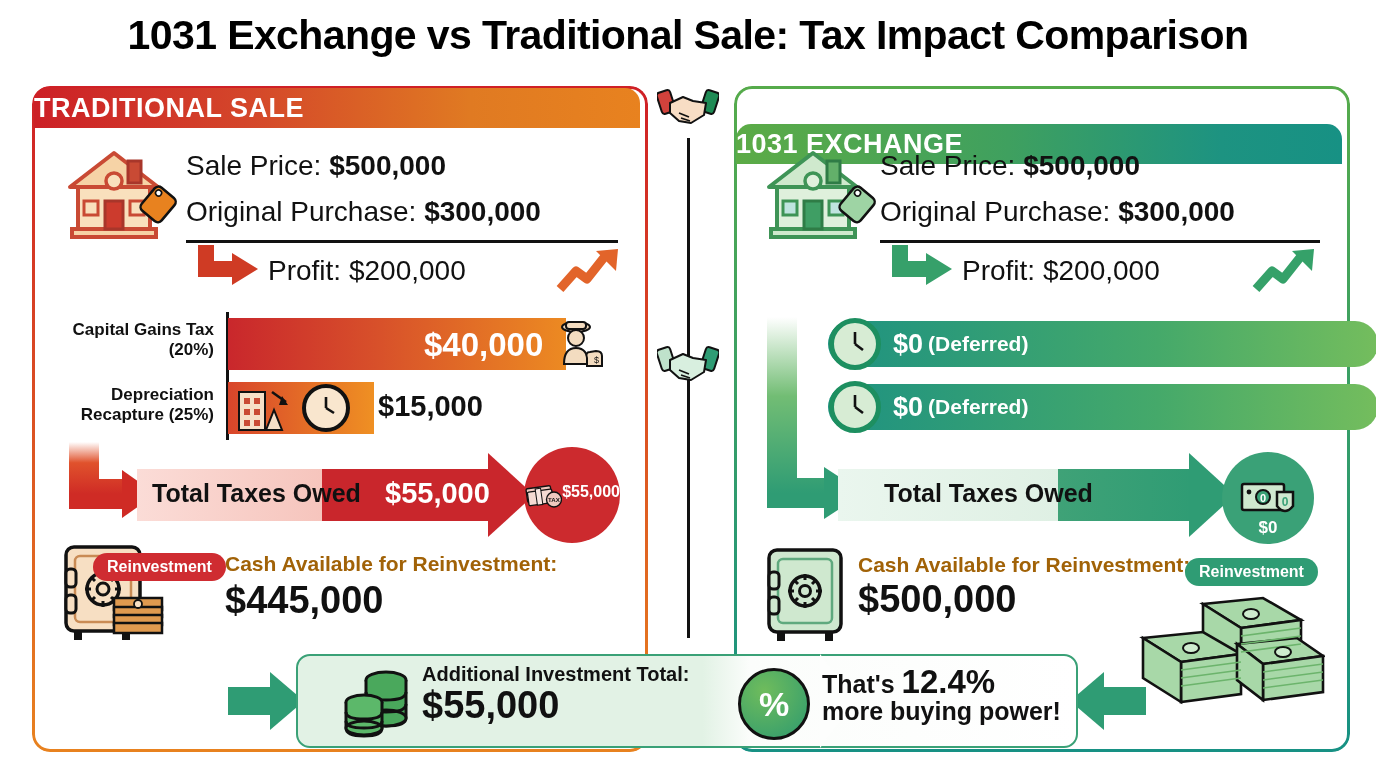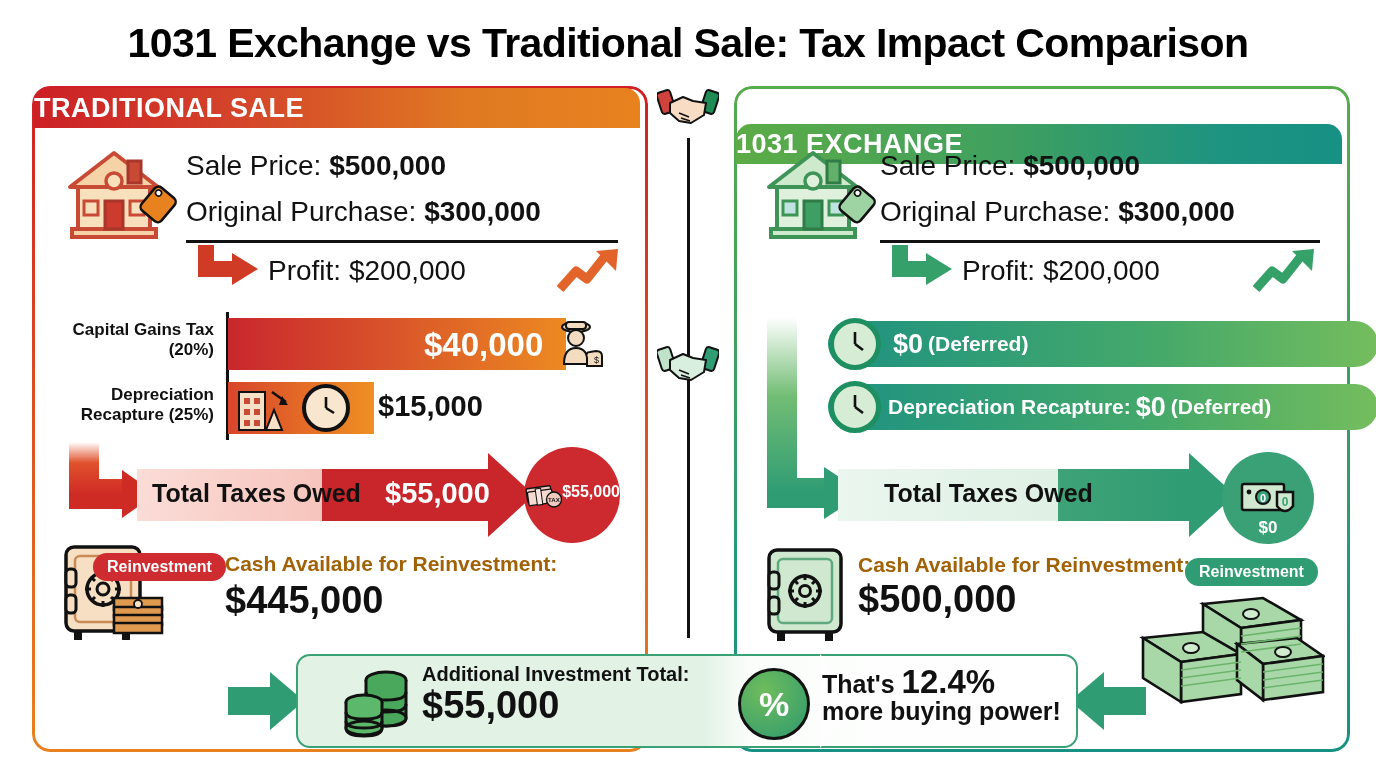--- a/index.html
+++ b/index.html
@@ -10,21 +10,20 @@
     color:#111111;
     position:relative;
   }
   
   #page-title{
     position:absolute;left:0;top:12px;width:1376px;
     text-align:center;
     font-size:41px;font-weight:bold;letter-spacing:-0.6px;
     color:#000;
     font-family:"Liberation Sans", sans-serif;
-    margin-top:8px;
   }
 
   
   .panel{position:absolute;border-radius:18px;background:#fff;box-sizing:border-box;}
   #panel-left{
     left:32px;top:86px;width:610px;height:660px;
     border:3px solid #d8472a;
     border-image:linear-gradient(180deg,#cf2026 0%,#d8532a 45%,#e8821f 100%) 1;
     border-radius:18px;
     box-shadow:0 0 0 0 rgba(0,0,0,0);
@@ -431,21 +430,20 @@
   <span class="pill-amount">$0</span>
   <span>(Deferred)</span>
 </div>
 <div class="clock-icon" id="clock-1">
   <svg width="42" height="42" viewBox="0 0 42 42">
     <line x1="21" y1="21" x2="21" y2="9" stroke="#111" stroke-width="2.6"></line>
     <line x1="21" y1="21" x2="29" y2="27" stroke="#111" stroke-width="2.6"></line>
   </svg>
 </div>
 <div class="green-pill" id="pill-dep">
-  <span>Depreciation Recapture:</span>
   <span class="pill-amount">$0</span>
   <span>(Deferred)</span>
 </div>
 <div class="clock-icon" id="clock-2">
   <svg width="42" height="42" viewBox="0 0 42 42">
     <line x1="21" y1="21" x2="21" y2="9" stroke="#111" stroke-width="2.6"></line>
     <line x1="21" y1="21" x2="29" y2="27" stroke="#111" stroke-width="2.6"></line>
   </svg>
 </div>
 

